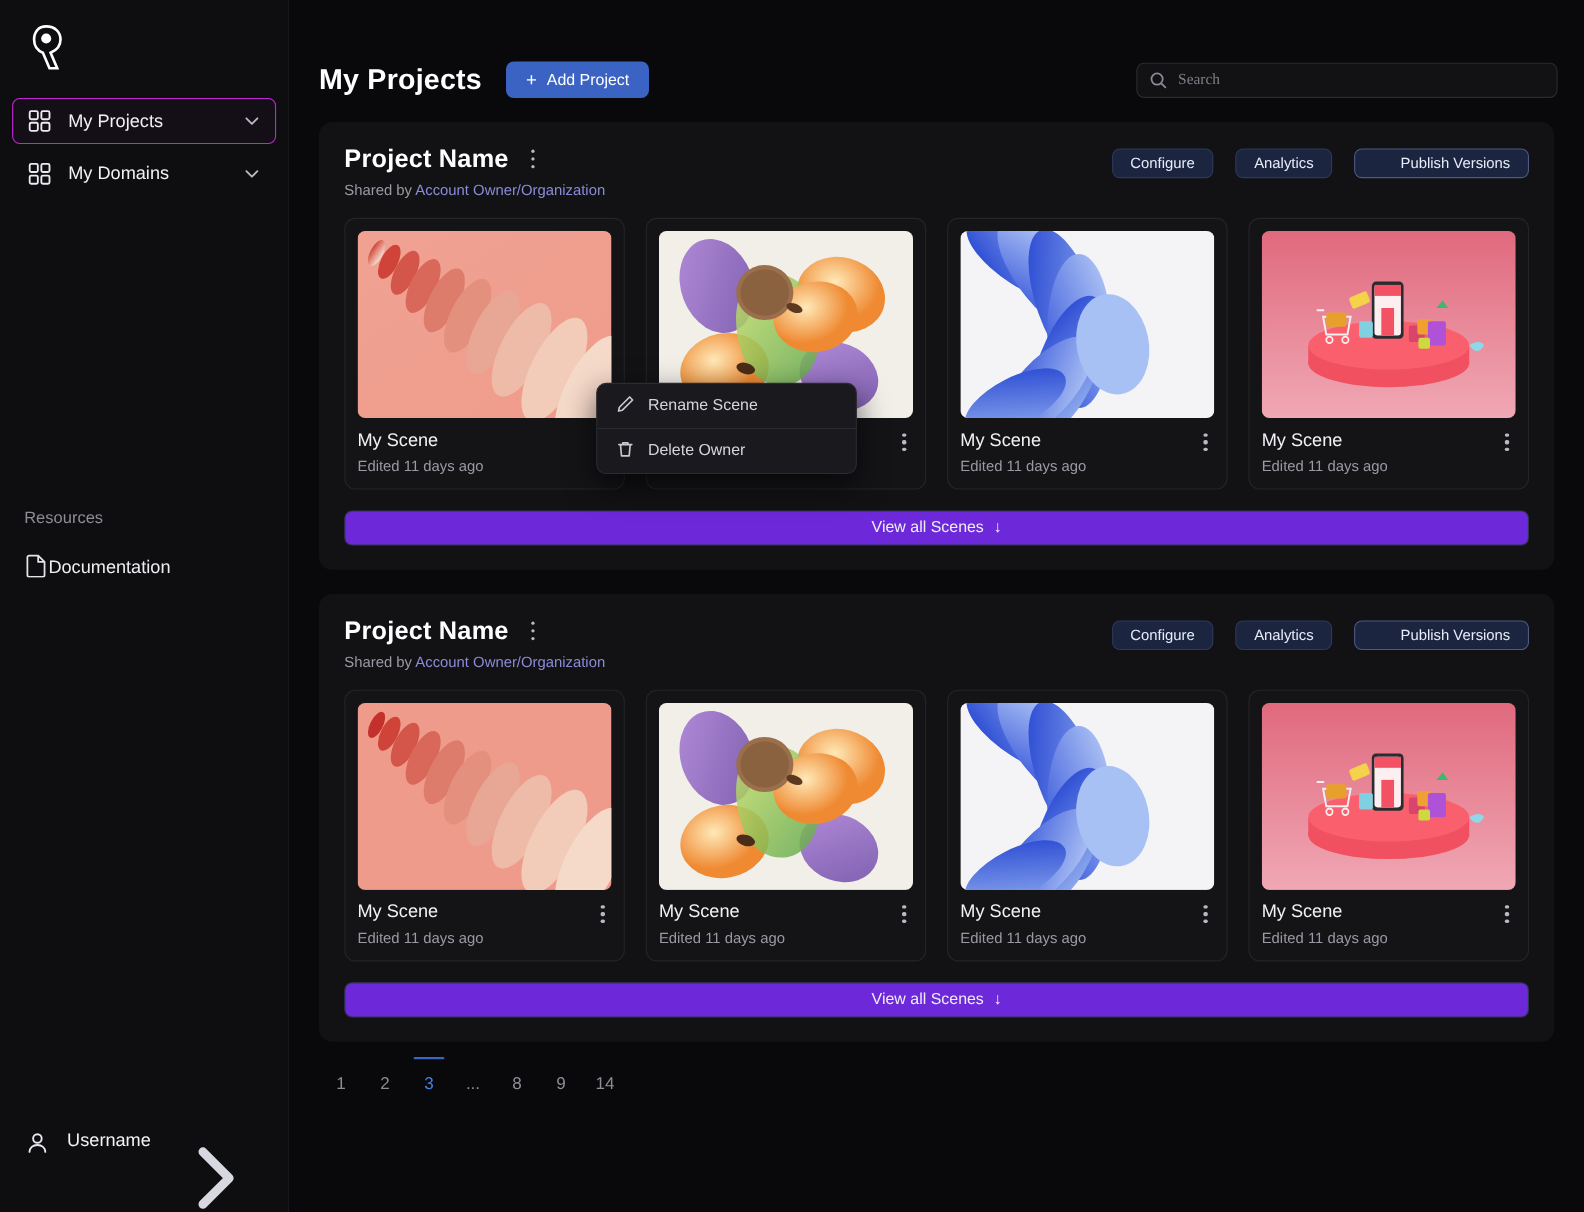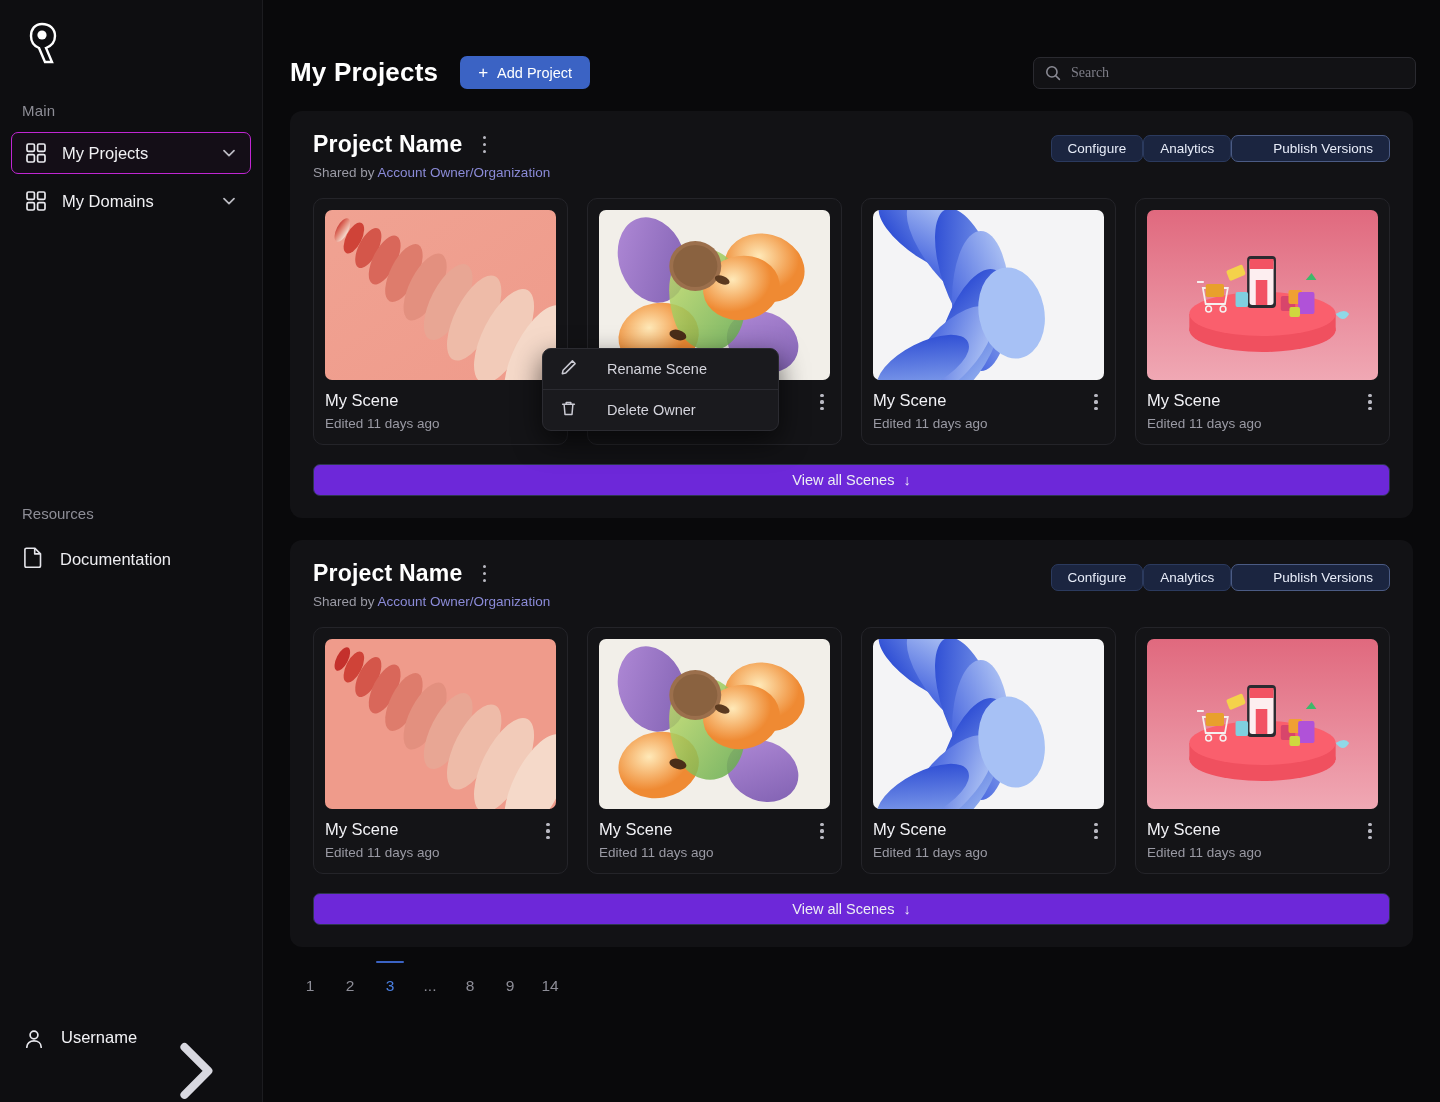--- a/index.html
+++ b/index.html
@@ -37,21 +37,21 @@
     margin: 3px 11px;
   }
   .nav-item .ico { width: 24px; height: 24px; flex: 0 0 24px; display: flex; align-items: center; justify-content: center; }
   .nav-item .label { flex: 1; }
   .nav-item .chev { width: 18px; height: 18px; opacity: .85; }
   .sidebar-spacer { flex: 1; }
   .resources-label {
     color: #8d8d96; font-size: 15px; padding: 0 0 12px 22px;
   }
   .res-item {
-    display: flex; align-items: center; gap: 16px;
+    display: flex; align-items: center; 
     height: 42px; margin: 4px 12px; padding: 0 11px;
     color: #ededf1; font-size: 16.5px; cursor: pointer; border-radius: 7px;
   }
   .user-row {
     display: flex; align-items: flex-start; gap: 16px;
     height: 48px; margin: 0 12px 26px 12px; padding: 0 11px;
     color: #f2f2f6; font-size: 16.5px; cursor: pointer; border-radius: 7px;
   }
   .user-row .label { flex: 1; }
 
@@ -97,21 +97,21 @@
   .project-title-col { flex: 1; }
   .project-title-row { display: flex; align-items: center; gap: 14px; }
   .project-name { font-size: 23px; font-weight: 700; color: #ffffff; letter-spacing: .2px; }
   .kebab {
     width: 16px; height: 22px; cursor: pointer;
     display: flex; flex-direction: column; align-items: center; justify-content: center; gap: 3.5px;
   }
   .kebab i { width: 3.2px; height: 3.2px; border-radius: 50%; background: #b9b9c2; display: block; }
   .shared-line { margin-top: 7px; font-size: 13.5px; color: #9a9aa4; }
   .shared-link { color: #8b8bd8; cursor: pointer; }
-  .proj-actions { display: flex; padding-top: 4px; }
+  .proj-actions { display: flex; gap: 20px; padding-top: 4px; }
   .action-btn {
     background: #1b2540; color: #e7ecf8;
     border: 1px solid #2b3a5e; border-radius: 7px;
     height: 27px; padding: 0 16px;
     font-size: 13.5px; font-family: inherit; cursor: pointer;
     white-space: nowrap;
   }
   .action-btn.emph { border-color: #4b5b84; padding-left: 41px; }
 
   
@@ -150,21 +150,21 @@
   .ctx-menu {
     position: absolute; left: 540px; top: 427px;
     width: 237px;
     background: #1a1a1e;
     border: 1px solid #2b2b31;
     border-radius: 9px;
     box-shadow: 0 10px 28px rgba(0,0,0,.62);
     z-index: 40; overflow: hidden;
   }
   .ctx-item {
-    display: flex; align-items: center; gap: 30px;
+    display: flex; align-items: center; gap: 12px;
     height: 40px; padding: 0 17px;
     color: #d4d4dc; font-size: 14.5px; cursor: pointer;
   }
   .ctx-sep { height: 1px; background: #2b2b31; }
 
   
   .pagination {
     display: flex; align-items: center; gap: 0;
     padding: 22px 0 0 27px;
   }
@@ -186,21 +186,20 @@
 <div class="app">
 
   <aside class="sidebar">
     <div class="logo-wrap">
       <svg class="logo" viewBox="0 0 34 42">
         <path d="M16 2 C24 2 29 7 29 14 C29 20 25 24 20 26 L26 40 L19 40 L13 26 C8 24 5 20 5 14 C5 7 9 2 16 2 Z" fill="none" stroke="#ffffff" stroke-width="2.4"></path>
         <circle cx="16" cy="13" r="4.6" fill="#ffffff"></circle>
       </svg>
     </div>
 
-    <div class="nav-section-label">Main</div>
 
     <div class="nav-item active">
       <span class="ico">
         <svg width="22" height="22" viewBox="0 0 22 22">
           <rect x="2" y="2" width="7.4" height="7.4" rx="1.4" fill="none" stroke="#eaeaef" stroke-width="1.7"></rect>
           <rect x="12.6" y="2" width="7.4" height="7.4" rx="1.4" fill="none" stroke="#eaeaef" stroke-width="1.7"></rect>
           <rect x="2" y="12.6" width="7.4" height="7.4" rx="1.4" fill="none" stroke="#eaeaef" stroke-width="1.7"></rect>
           <rect x="12.6" y="12.6" width="7.4" height="7.4" rx="1.4" fill="none" stroke="#eaeaef" stroke-width="1.7"></rect>
         </svg>
       </span>

